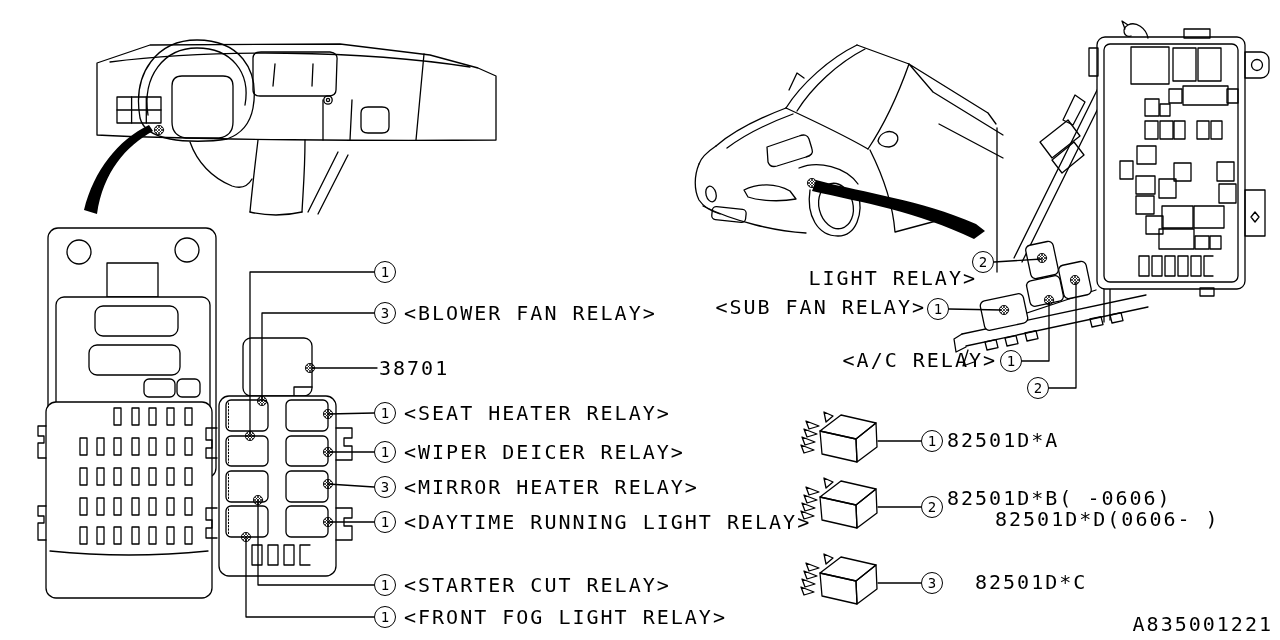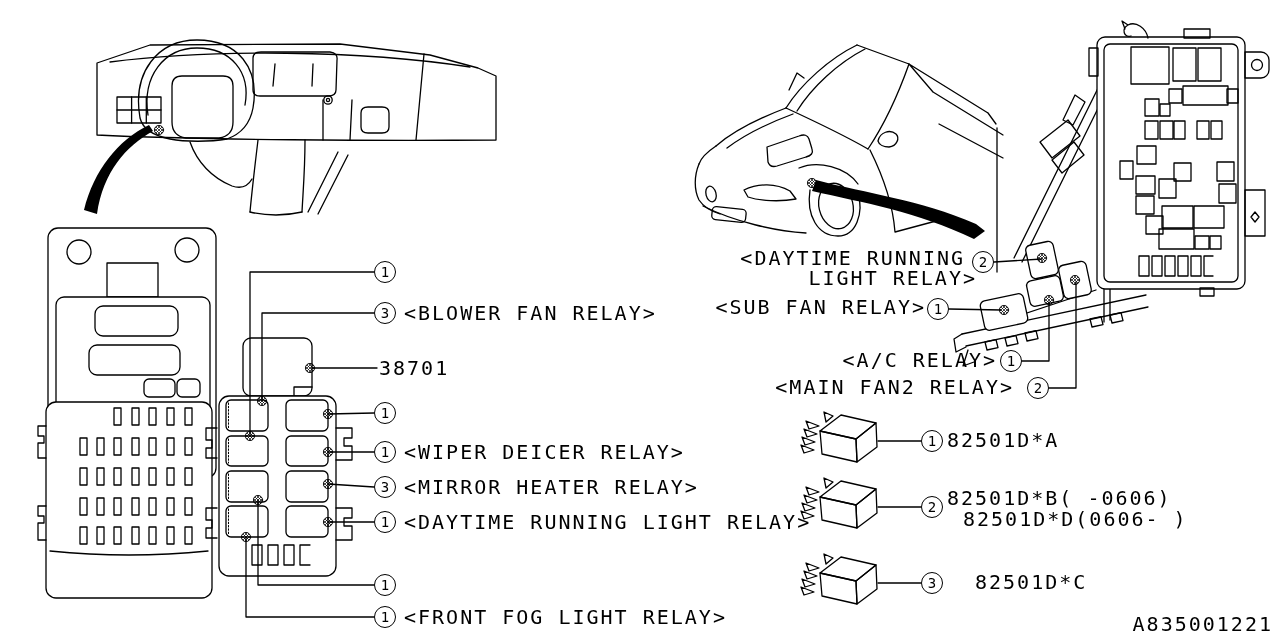--- a/index.html
+++ b/index.html
@@ -291,59 +291,59 @@
 <div class="row" style="left:374px;top:261px">
   <span class="cnum">1</span>
 </div>
 <div class="row" style="left:374px;top:302px">
   <span class="cnum">3</span>
   <span class="lbl" style="position:static">&lt;BLOWER FAN RELAY&gt;</span>
 </div>
 <div class="lbl" style="left:379px;top:358px">38701</div>
 <div class="row" style="left:374px;top:402px">
   <span class="cnum">1</span>
+  <span class="lbl" style="position:static">&lt;SEAT HEATER RELAY&gt;</span>
 </div>
 <div class="row" style="left:374px;top:441px">
   <span class="cnum">1</span>
   <span class="lbl" style="position:static">&lt;WIPER DEICER RELAY&gt;</span>
 </div>
 <div class="row" style="left:374px;top:476px">
   <span class="cnum">3</span>
   <span class="lbl" style="position:static">&lt;MIRROR HEATER RELAY&gt;</span>
 </div>
 <div class="row" style="left:374px;top:511px">
   <span class="cnum">1</span>
   <span class="lbl" style="position:static">&lt;DAYTIME RUNNING LIGHT RELAY&gt;</span>
 </div>
 <div class="row" style="left:374px;top:574px">
   <span class="cnum">1</span>
+  <span class="lbl" style="position:static">&lt;STARTER CUT RELAY&gt;</span>
 </div>
 <div class="row" style="left:374px;top:606px">
   <span class="cnum">1</span>
   <span class="lbl" style="position:static">&lt;FRONT FOG LIGHT RELAY&gt;</span>
 </div>
 
-<div class="lbl rt" style="right:315px;top:248px">&lt;DAYTIME RUNNING</div>
 <div class="lbl rt" style="right:303px;top:268px">LIGHT RELAY&gt;</div>
 <span class="cnum abs" style="left:972px;top:251px">2</span>
 
 <div class="lbl rt" style="right:354px;top:297px">&lt;SUB FAN RELAY&gt;</div>
 <span class="cnum abs" style="left:927px;top:298px">1</span>
 
 <div class="lbl rt" style="right:283px;top:350px">&lt;A/C RELAY&gt;</div>
 <span class="cnum abs" style="left:1000px;top:350px">1</span>
 
-<div class="lbl rt" style="right:266px;top:377px">&lt;MAIN FAN2 RELAY&gt;</div>
 <span class="cnum abs" style="left:1027px;top:377px">2</span>
 
 <span class="cnum abs" style="left:921px;top:430px">1</span>
 <div class="lbl" style="left:947px;top:430px">82501D*A</div>
 
 <span class="cnum abs" style="left:921px;top:496px">2</span>
 <div class="lbl" style="left:947px;top:488px">82501D*B( -0606)</div>
-<div class="lbl" style="left:963px;top:509px">82501D*D(0606- )</div>
+<div class="lbl" style="left:995px;top:509px">82501D*D(0606- )</div>
 
 <span class="cnum abs" style="left:921px;top:572px">3</span>
 <div class="lbl" style="left:975px;top:572px">82501D*C</div>
 
 <div class="code" style="right:7px;top:612px">A835001221</div>
 
 </div>
 
 </body></html>

